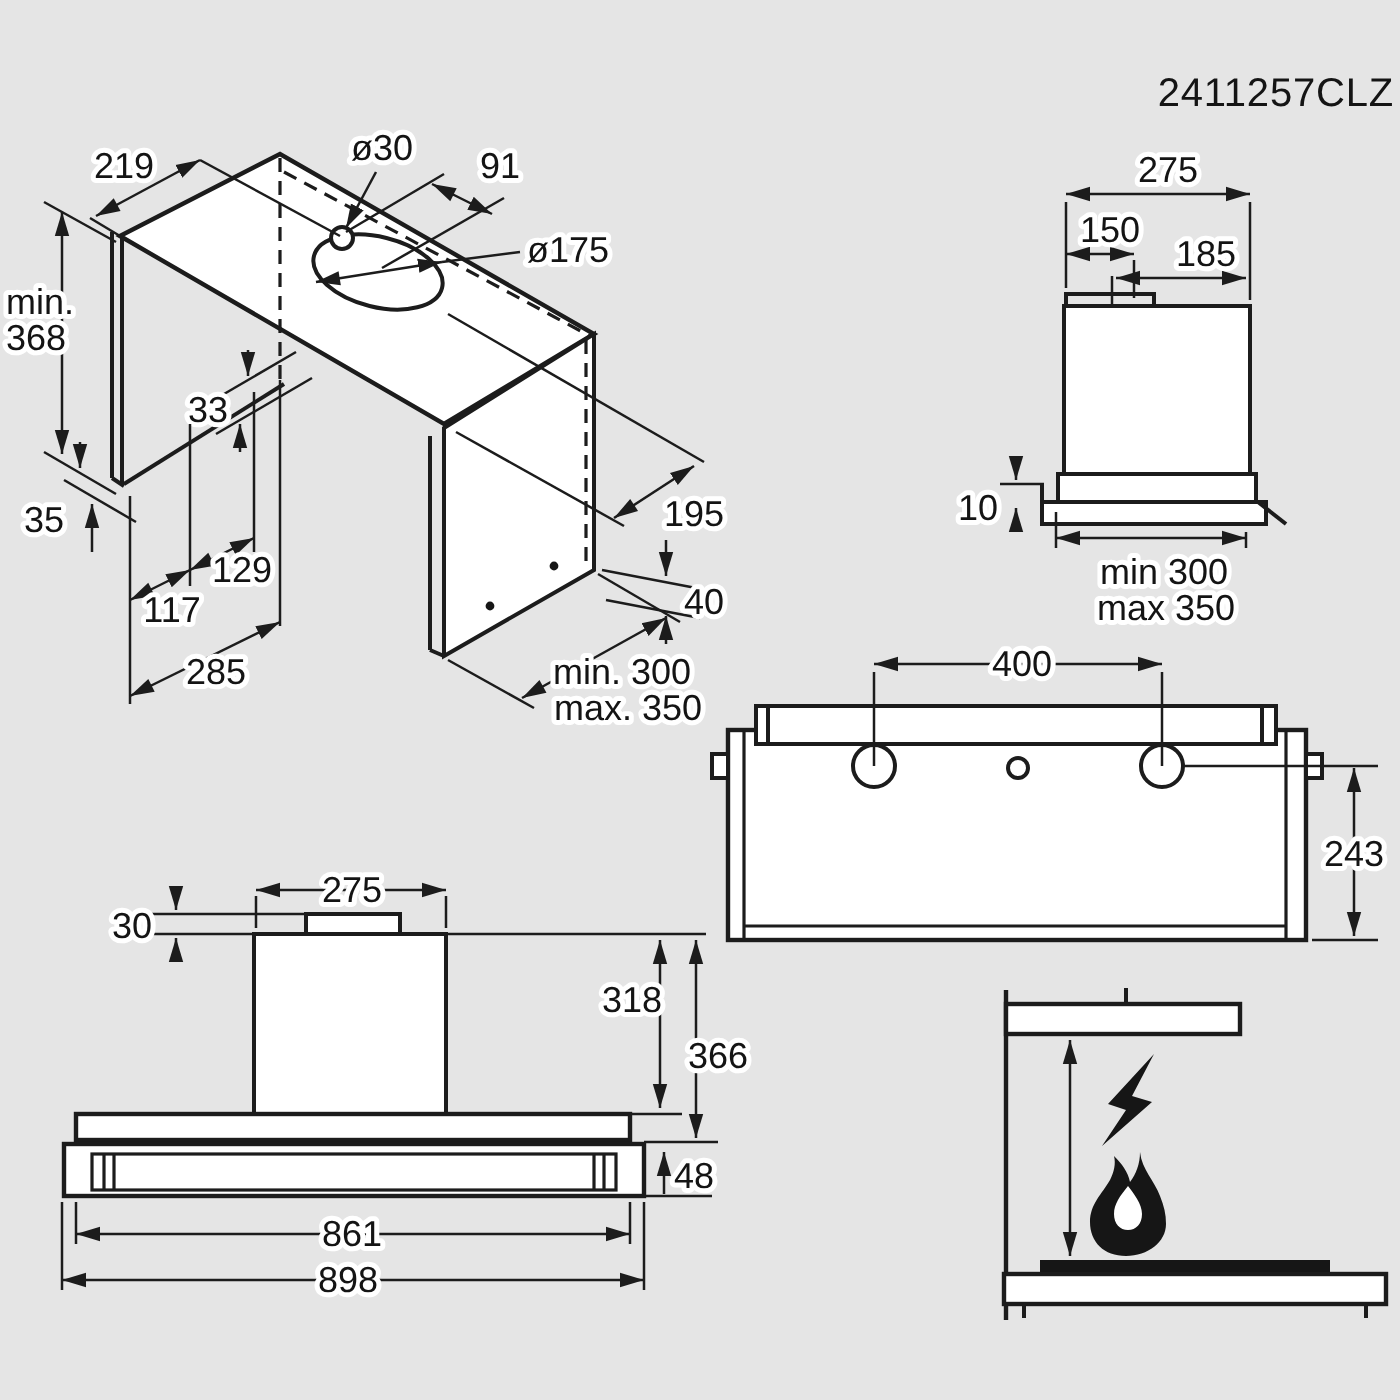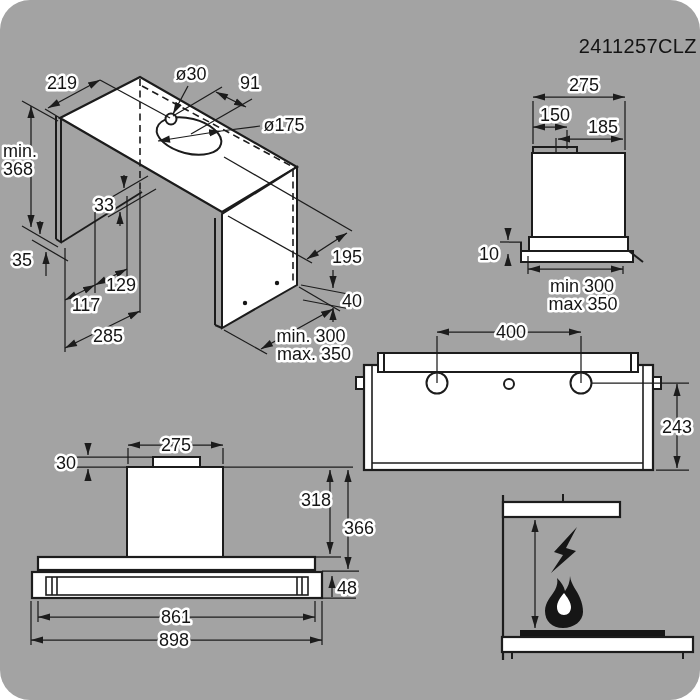--- a/index.html
+++ b/index.html
@@ -1,16 +1,16 @@
 <!DOCTYPE html>
 <html><head>
 <meta charset="utf-8">
 <style>
   html,body{margin:0;padding:0;background:#fff;}
-  #stage{position:relative;width:700px;height:700px;background:#a3a3a3;overflow:hidden;border-radius:30px;}
+  #stage{position:relative;width:700px;height:700px;background:#e5e5e5;overflow:hidden;}
   svg{display:block;}
   .o{stroke:#1c1c1c;stroke-width:2;fill:none;stroke-linejoin:miter;stroke-linecap:butt;}
   .o2{stroke-width:2.2;}
   .o1{stroke-width:1.7;}
   .of{fill:#ffffff;}
   .blk{fill:#161616;stroke:none;}
   .t{stroke:#1c1c1c;stroke-width:1.25;fill:none;}
   .t2{stroke:#1c1c1c;stroke-width:1.6;fill:none;}
   .dash{stroke:#1c1c1c;stroke-width:1.6;fill:none;stroke-dasharray:7 4.5;}
   .da{marker-start:url(#mS);marker-end:url(#mE);}

